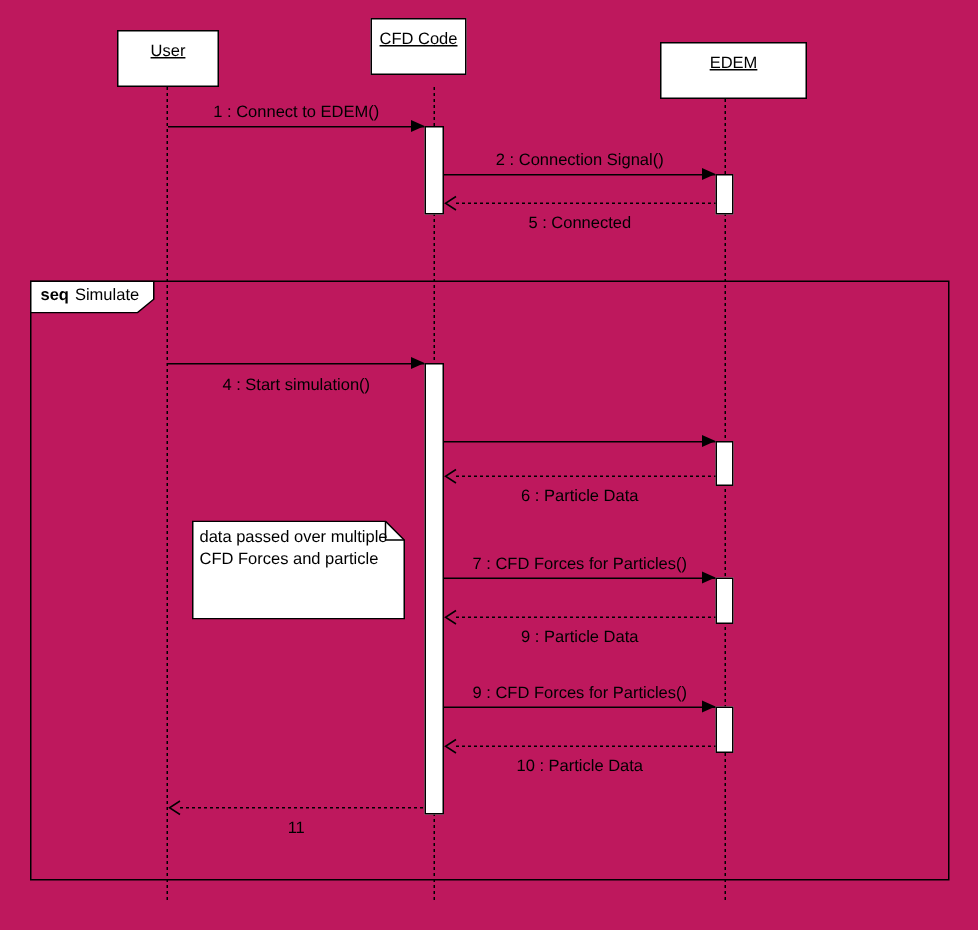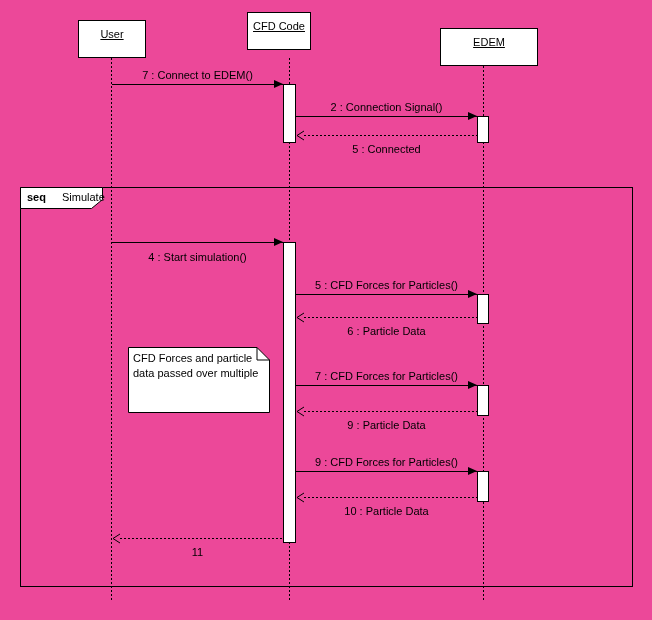--- a/index.html
+++ b/index.html
@@ -1,33 +1,33 @@
 <!DOCTYPE html>
 <html><head>
 <meta charset="utf-8">
 <style>
   html,body{margin:0;padding:0;background:#fff;}
   .canvas{
-    position:relative;width:652px;height:620px;background:#ec4899;
+    position:relative;width:652px;height:620px;background:#be185d;
     font-family:"Liberation Sans",sans-serif;font-size:11px;color:#000;
     overflow:hidden;
   }
   .actor{
     position:absolute;border:1px solid #000;background:#fff;
     text-align:center;padding-top:7px;box-sizing:border-box;
   }
   .actor .nm{text-decoration:underline;}
   .lifeline{
     position:absolute;width:1px;
     background-image:repeating-linear-gradient(to bottom,#000 0,#000 2px,transparent 2px,transparent 4px);
   }
   .frame{position:absolute;border:1px solid #000;box-sizing:border-box;background:transparent;}
   .frame-label{position:absolute;white-space:nowrap;}
   .frame-label .op{font-weight:bold;}
-  .frame-label .fnm{margin-left:16px;text-align:right;}
+  .frame-label .fnm{margin-left:4px;text-align:right;}
   .pent{position:absolute;}
   .activation{position:absolute;border:1px solid #000;background:#fff;box-sizing:border-box;}
   .msg-solid{position:absolute;height:1px;background:#000;}
   .msg-dashed{
     position:absolute;height:1px;
     background-image:repeating-linear-gradient(to right,#000 0,#000 2px,transparent 2px,transparent 4px);
   }
   .msg-label{position:absolute;text-align:center;white-space:nowrap;}
   .tri{
     position:absolute;width:0;height:0;
@@ -66,39 +66,38 @@
     <span class="op">seq</span><span class="fnm">Simulate</span>
   </div>
 
   <div class="activation" style="left:283px;top:84px;width:13px;height:59px"></div>
   <div class="activation" style="left:477px;top:116px;width:12px;height:27px"></div>
   <div class="activation" style="left:283px;top:242px;width:13px;height:301px"></div>
   <div class="activation" style="left:477px;top:294px;width:12px;height:30px"></div>
   <div class="activation" style="left:477px;top:385px;width:12px;height:31px"></div>
   <div class="activation" style="left:477px;top:471px;width:12px;height:31px"></div>
 
-  <div class="msg-label" style="left:112px;top:69px;width:171px">7 : Connect to EDEM()</div>
+  <div class="msg-label" style="left:112px;top:69px;width:171px">1 : Connect to EDEM()</div>
   <div class="msg-solid" style="left:112px;top:84px;width:171px"></div>
   <div class="tri" style="left:274px;top:80px"></div>
 
   <div class="msg-label" style="left:296px;top:101px;width:181px">2 : Connection Signal()</div>
   <div class="msg-solid" style="left:296px;top:116px;width:181px"></div>
   <div class="tri" style="left:468px;top:112px"></div>
 
   <div class="msg-dashed" style="left:304px;top:135px;width:173px"></div>
   <svg class="oarr" style="left:296px;top:130px" width="9" height="11">
     <path d="M8,1 L1,5.5 L8,10" fill="none" stroke="#000000" stroke-width="1"></path>
   </svg>
   <div class="msg-label" style="left:296px;top:143px;width:181px">5 : Connected</div>
 
   <div class="msg-solid" style="left:112px;top:242px;width:171px"></div>
   <div class="tri" style="left:274px;top:238px"></div>
   <div class="msg-label" style="left:112px;top:251px;width:171px">4 : Start simulation()</div>
 
-  <div class="msg-label" style="left:296px;top:279px;width:181px">5 : CFD Forces for Particles()</div>
   <div class="msg-solid" style="left:296px;top:294px;width:181px"></div>
   <div class="tri" style="left:468px;top:290px"></div>
 
   <div class="msg-dashed" style="left:304px;top:317px;width:173px"></div>
   <svg class="oarr" style="left:296px;top:312px" width="9" height="11">
     <path d="M8,1 L1,5.5 L8,10" fill="none" stroke="#000000" stroke-width="1"></path>
   </svg>
   <div class="msg-label" style="left:296px;top:325px;width:181px">6 : Particle Data</div>
 
   <div class="msg-label" style="left:296px;top:370px;width:181px">7 : CFD Forces for Particles()</div>
@@ -127,18 +126,18 @@
   </svg>
   <div class="msg-label" style="left:112px;top:546px;width:171px">11</div>
 
 
   <div class="note" style="left:128px;top:347px;width:142px;height:66px">
     <svg width="142" height="66">
       <path d="M0.5,0.5 L129,0.5 L141.5,13 L141.5,65.5 L0.5,65.5 Z" fill="#ffffff" stroke="#000000" stroke-width="1"></path>
       <path d="M129,0.5 L129,13 L141.5,13" fill="none" stroke="#000000" stroke-width="1"></path>
     </svg>
     <div class="note-text">
+      <div>data passed over multiple</div>
       <div>CFD Forces and particle</div>
-      <div>data passed over multiple</div>
     </div>
   </div>
 
 </div>
 
 </body></html>

